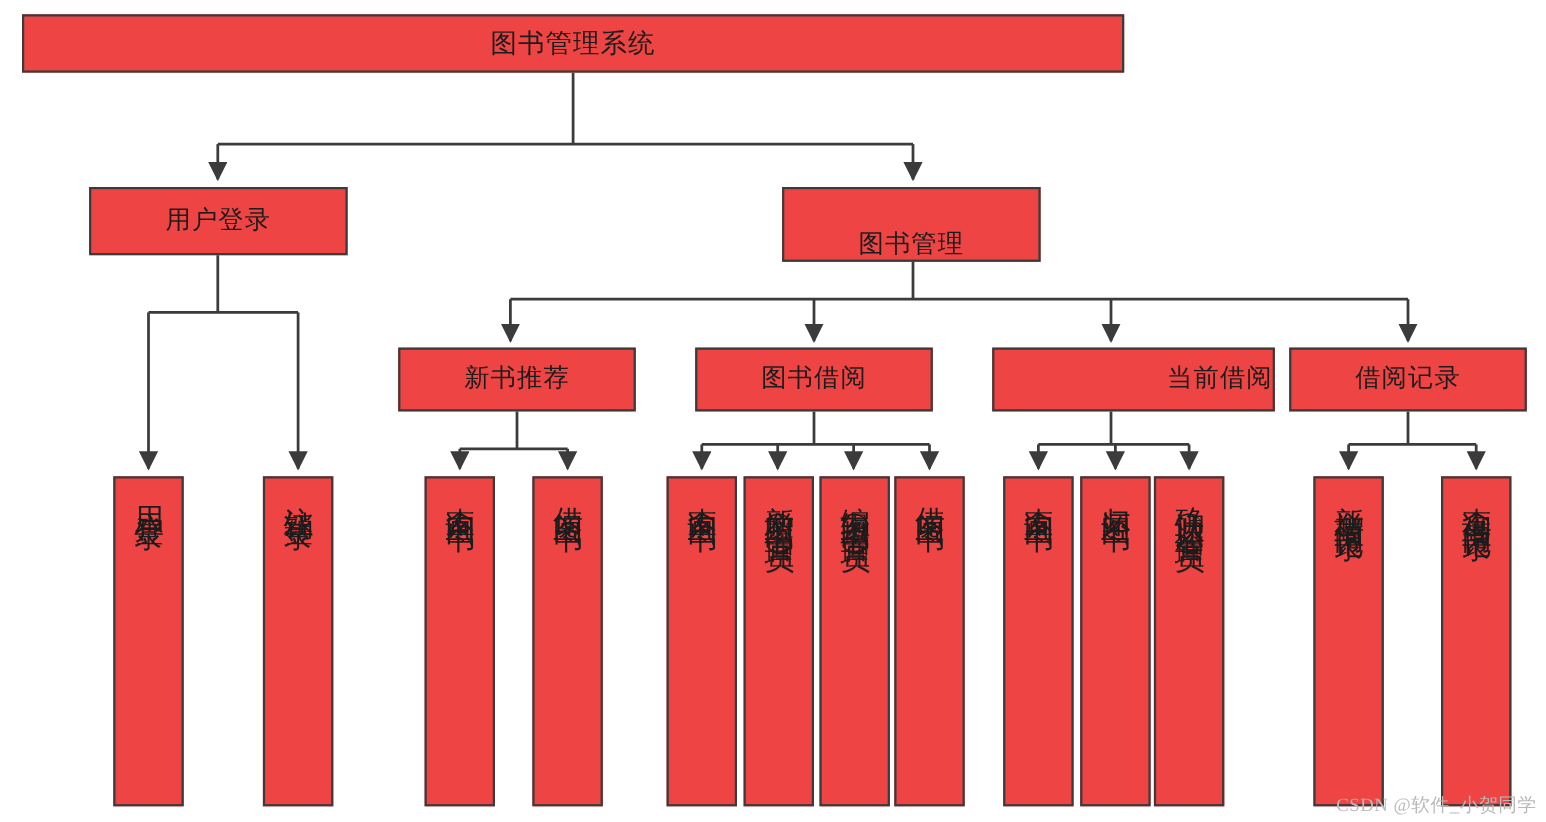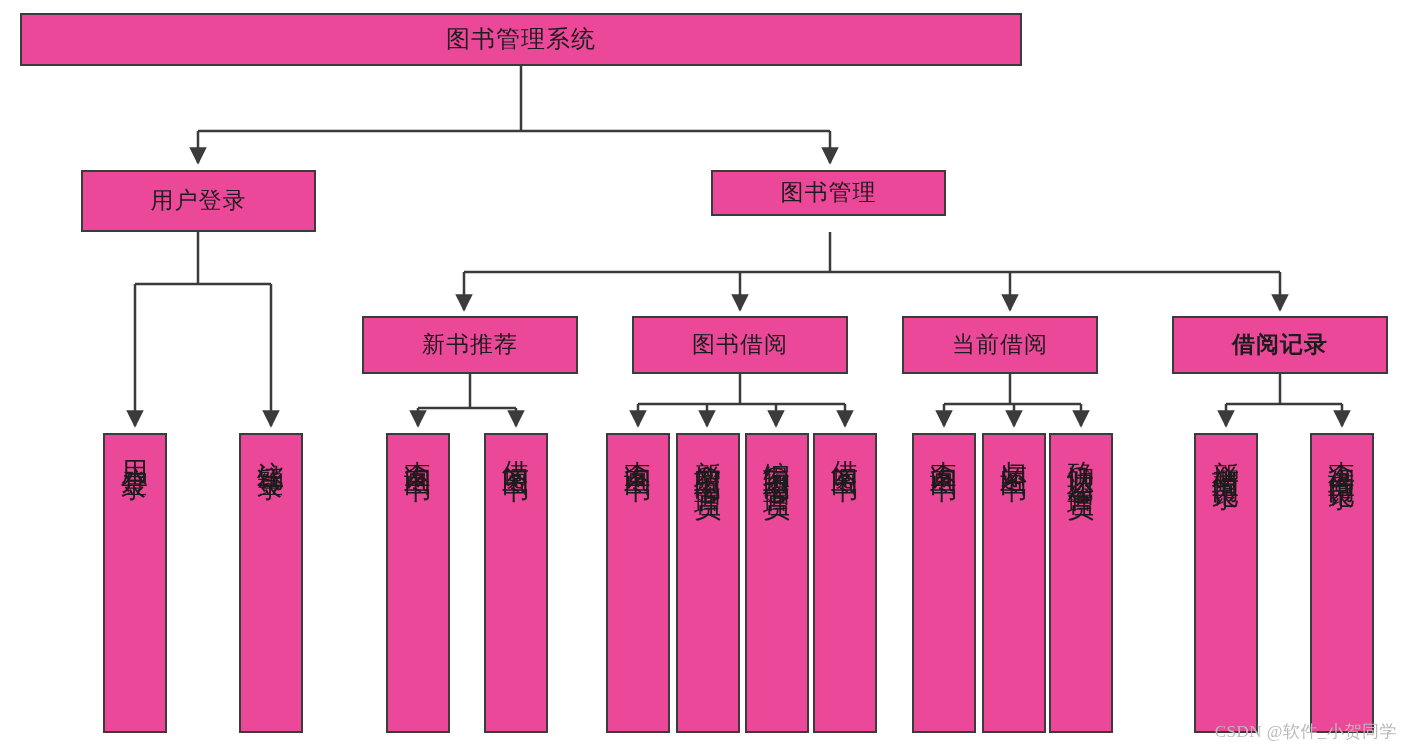--- a/index.html
+++ b/index.html
@@ -8,21 +8,21 @@
     font-family:"DejaVu Sans","Liberation Sans",sans-serif;
     color:#222;
     overflow:hidden;
   }
   #canvas{position:relative;width:1405px;height:747px;background:#fff;}
   svg.edges{position:absolute;left:0;top:0;width:1405px;height:747px;pointer-events:none;}
 
   .node{
     position:absolute;
     box-sizing:border-box;
-    background:#ec4899;
+    background:#ef4444;
     border:2.5px solid #3b3b3b;
     display:flex;
     align-items:center;
     justify-content:center;
     z-index:2;
   }
   .node .lbl{
     display:block;
     font-size:22px;
     line-height:1.18;
@@ -120,34 +120,34 @@
     </g>
   </svg>
 
   <div class="node h-node root" style="left:20px;top:13px;width:1002px;height:53px;">
     <span class="lbl">图书管理系统</span>
   </div>
 
   <div class="node h-node" style="left:81px;top:170px;width:235px;height:62px;">
     <span class="lbl">用户登录</span>
   </div>
-  <div class="node h-node" style="left:711px;top:170px;width:235px;height:46px;">
+  <div class="node h-node" style="left:711px;top:170px;width:235px;height:68px;align-items:flex-end;">
     <span class="lbl">图书管理</span>
   </div>
 
   <div class="node h-node" style="left:362px;top:316px;width:216px;height:58px;align-items:center;">
     <span class="lbl">新书推荐</span>
   </div>
   <div class="node h-node" style="left:632px;top:316px;width:216px;height:58px;">
     <span class="lbl">图书借阅</span>
   </div>
-  <div class="node h-node" style="left:902px;top:316px;width:196px;height:58px;">
+  <div class="node h-node" style="left:902px;top:316px;width:257px;height:58px;justify-content:flex-end;">
     <span class="lbl">当前借阅</span>
   </div>
-  <div class="node h-node" style="left:1172px;top:316px;width:216px;height:58px;font-weight:bold;">
+  <div class="node h-node" style="left:1172px;top:316px;width:216px;height:58px;">
     <span class="lbl">借阅记录</span>
   </div>
 
   <div class="node leaf" style="left:103px;top:433px;width:64px;height:300px;">
     <span class="lbl">用户登录</span>
   </div>
   <div class="node leaf" style="left:239px;top:433px;width:64px;height:300px;">
     <span class="lbl">注销登录</span>
   </div>
 

